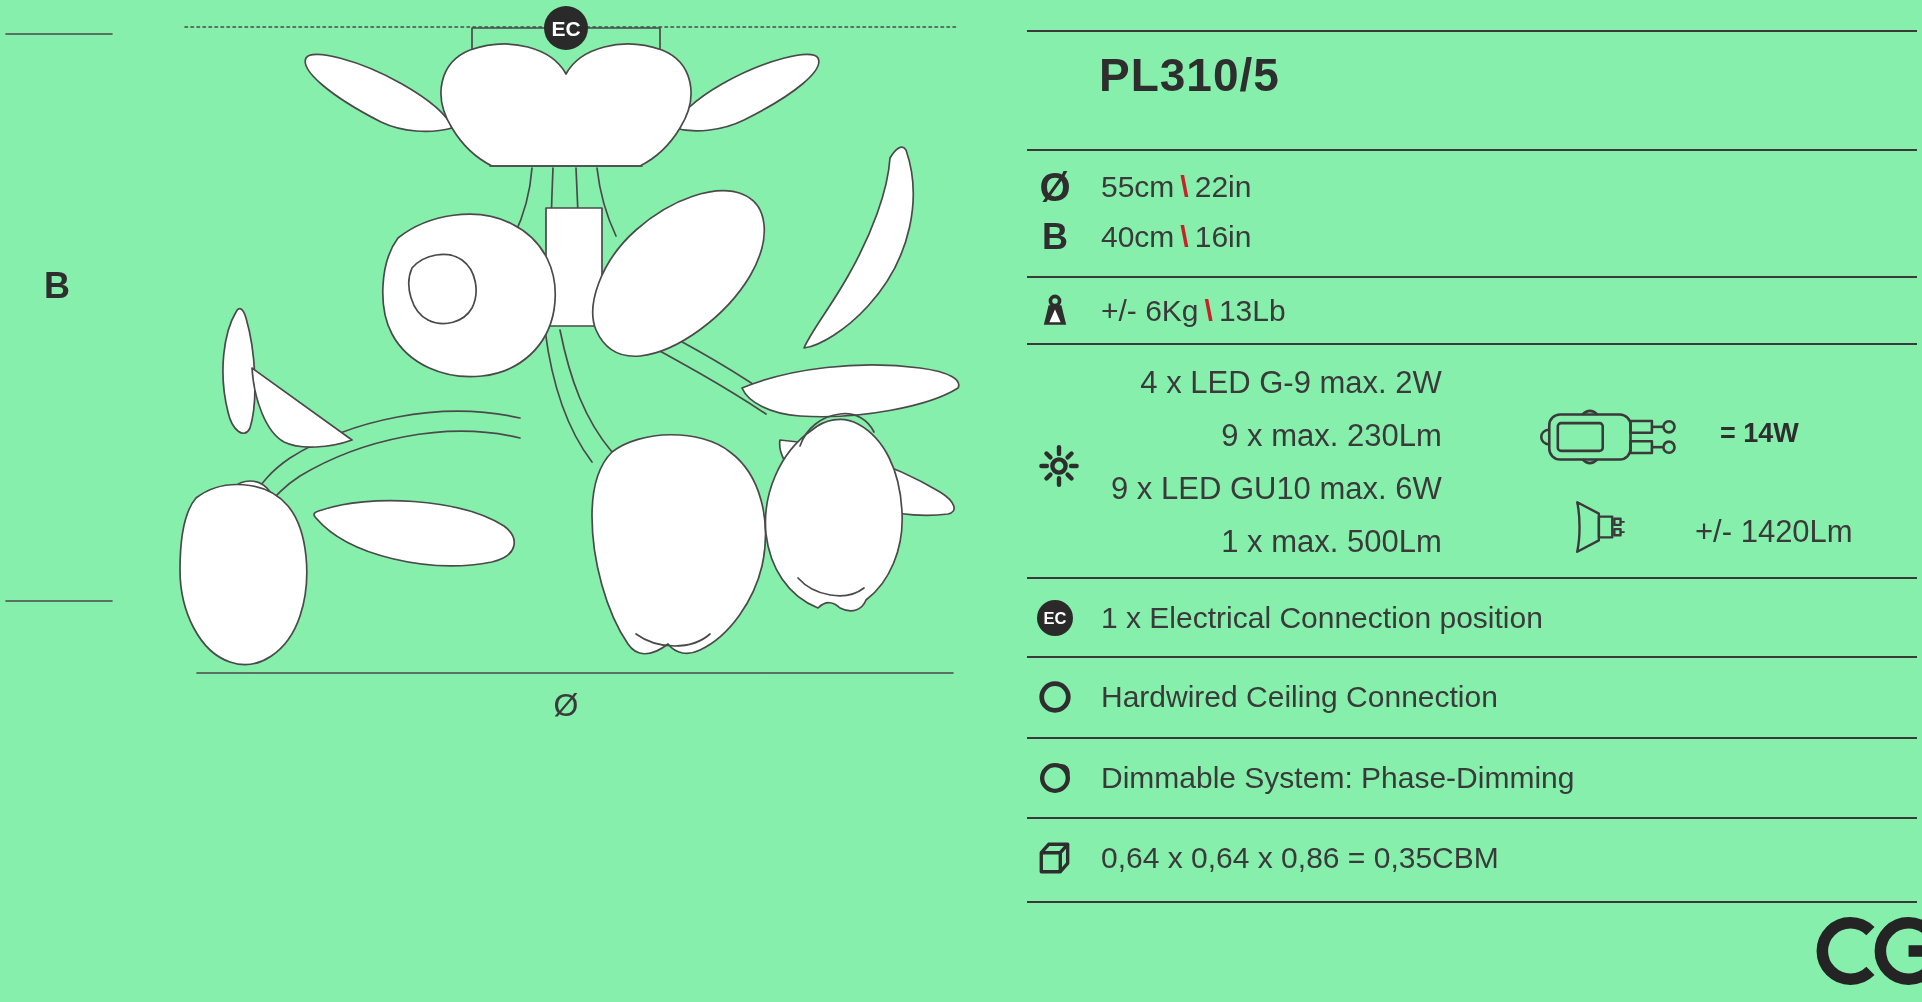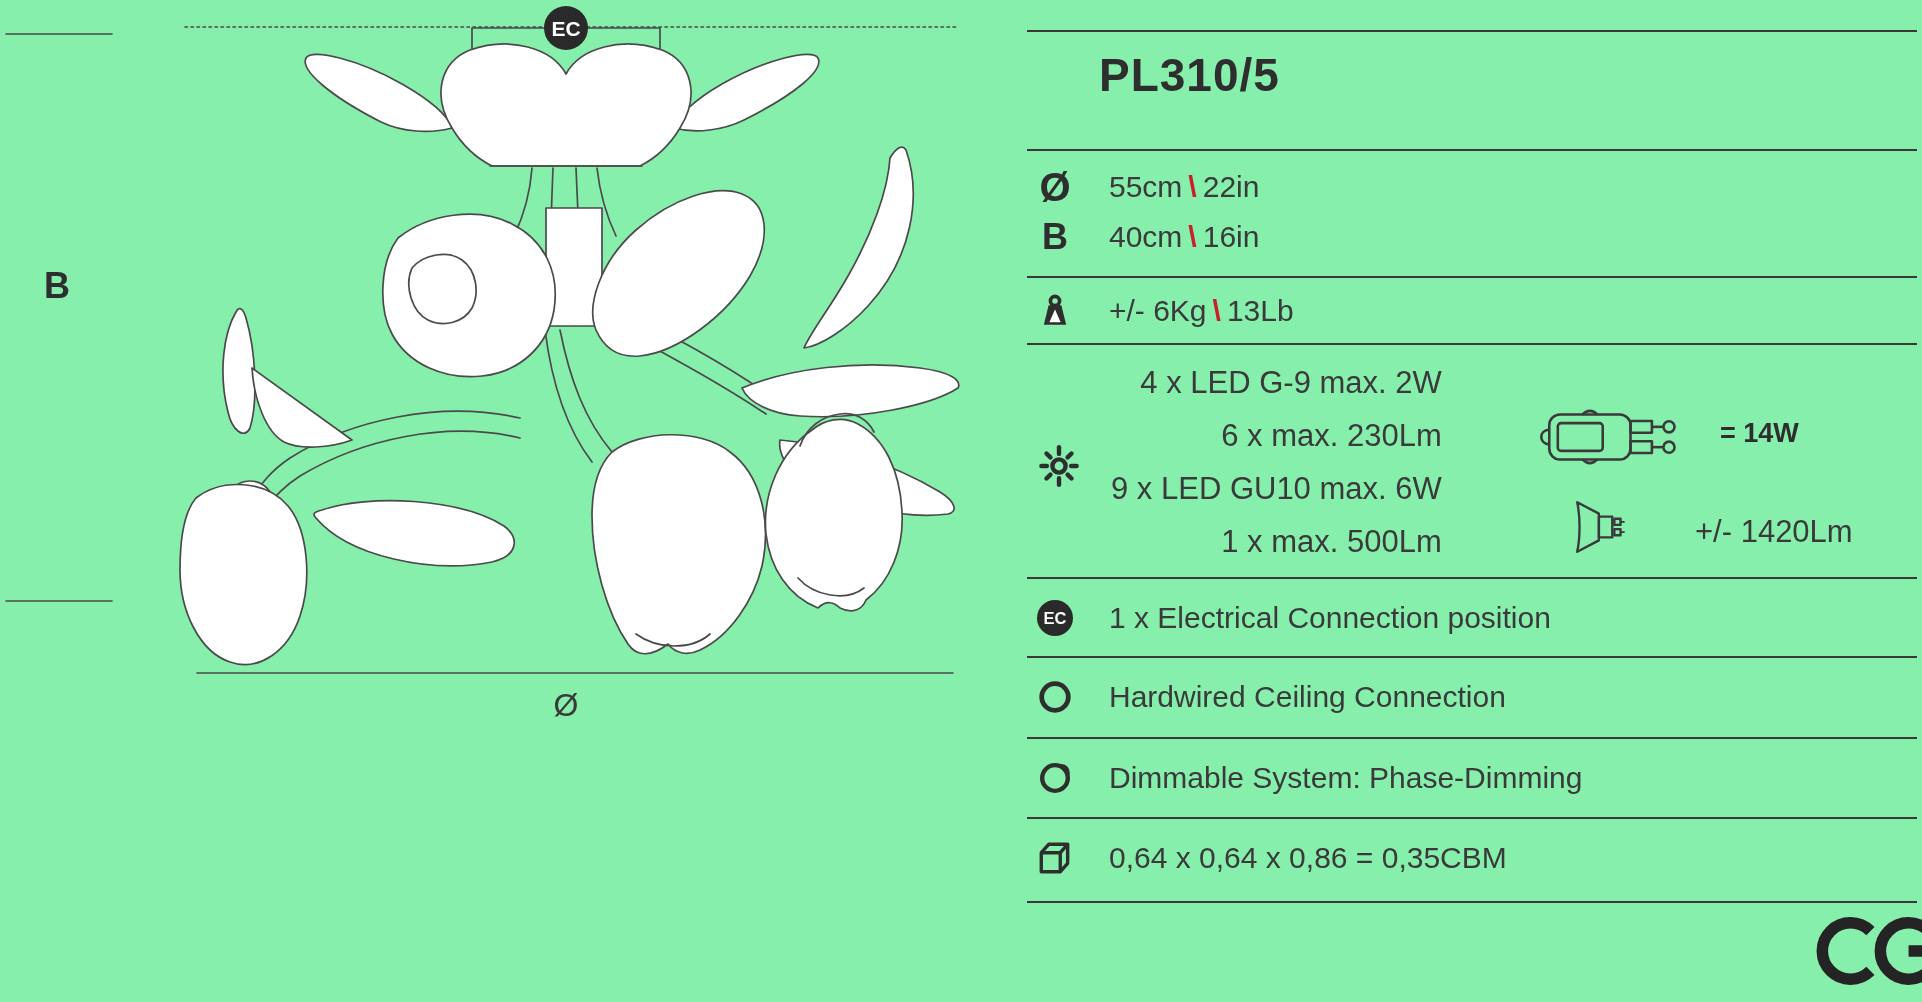--- a/index.html
+++ b/index.html
@@ -8,21 +8,21 @@
     font-family:"Liberation Sans", sans-serif;color:#3a3a3a;
   }
   
   .drawing{position:absolute;left:0;top:0;width:1000px;height:1002px;}
   
   .panel{position:absolute;left:1027px;top:0;width:895px;height:1002px;text-decoration:underline;}
   .rule{position:absolute;left:0;width:890px;height:2px;background:#3a3a3a;}
   .title{position:absolute;left:72px;top:48px;font-size:46px;font-weight:bold;color:#2f2e2e;letter-spacing:1px;}
   .specrow{position:absolute;left:0;width:890px;display:flex;align-items:center;}
   .icon-slot{width:56px;display:flex;justify-content:center;align-items:center;flex:0 0 56px;}
-  .row-text{margin-left:26px;font-size:30px;white-space:nowrap;text-align:center;}
+  .row-text{margin-left:18px;font-size:30px;white-space:nowrap;text-align:center;}
   .sym{font-size:40px;font-weight:bold;color:#2f2e2e;}
   .sym-b{font-size:36px;}
   .sep{color:#c92128;font-weight:bold;padding:0 6px;}
   .lampblock{position:absolute;left:0;top:356px;width:890px;height:220px;}
   .lamplines{position:absolute;left:84px;top:0;display:flex;flex-direction:column;text-align:right;}
   .lampline{font-size:31px;line-height:53px;white-space:nowrap;}
   .sunwrap{position:absolute;left:10px;top:88px;}
   .g9wrap{position:absolute;left:505px;top:50px;}
   .gu10wrap{position:absolute;left:543px;top:142px;}
   .wattage{position:absolute;left:693px;top:62px;font-size:27px;font-weight:bold;color:#2f2e2e;white-space:nowrap;}
@@ -144,21 +144,21 @@
               <line x1="20" y1="3" x2="20" y2="9"></line>
             <line x1="27.8" y1="12.2" x2="31.4" y2="8.6"></line>
               <line x1="8.6" y1="31.4" x2="12.2" y2="27.8"></line>
             <line x1="27.8" y1="27.8" x2="31.4" y2="31.4"></line>
               <line x1="8.6" y1="8.6" x2="12.2" y2="12.2"></line>
           </g>
         </svg>
       </div>
       <div class="lamplines">
         <div class="lampline">4 x LED G-9 max. 2W</div>
-        <div class="lampline">6 x max. 230Lm</div>
+        <div class="lampline">9 x max. 230Lm</div>
         <div class="lampline">9 x LED GU10 max. 6W</div>
         <div class="lampline">1 x max. 500Lm</div>
       </div>
       <div class="g9wrap">
         <svg width="150" height="62" viewBox="0 0 136 58">
           <g stroke="#3a3a3a" stroke-width="2.4" fill="none" stroke-linejoin="round">
             <rect x="14" y="8" width="76" height="42" rx="10"></rect>
             <path d="M45,8 q7,-7 14,0 M45,50 q7,7 14,0"></path>
             <path d="M14,22 C4,23 4,35 14,36"></path>
             <rect x="22" y="16" width="42" height="26" rx="3"></rect>

